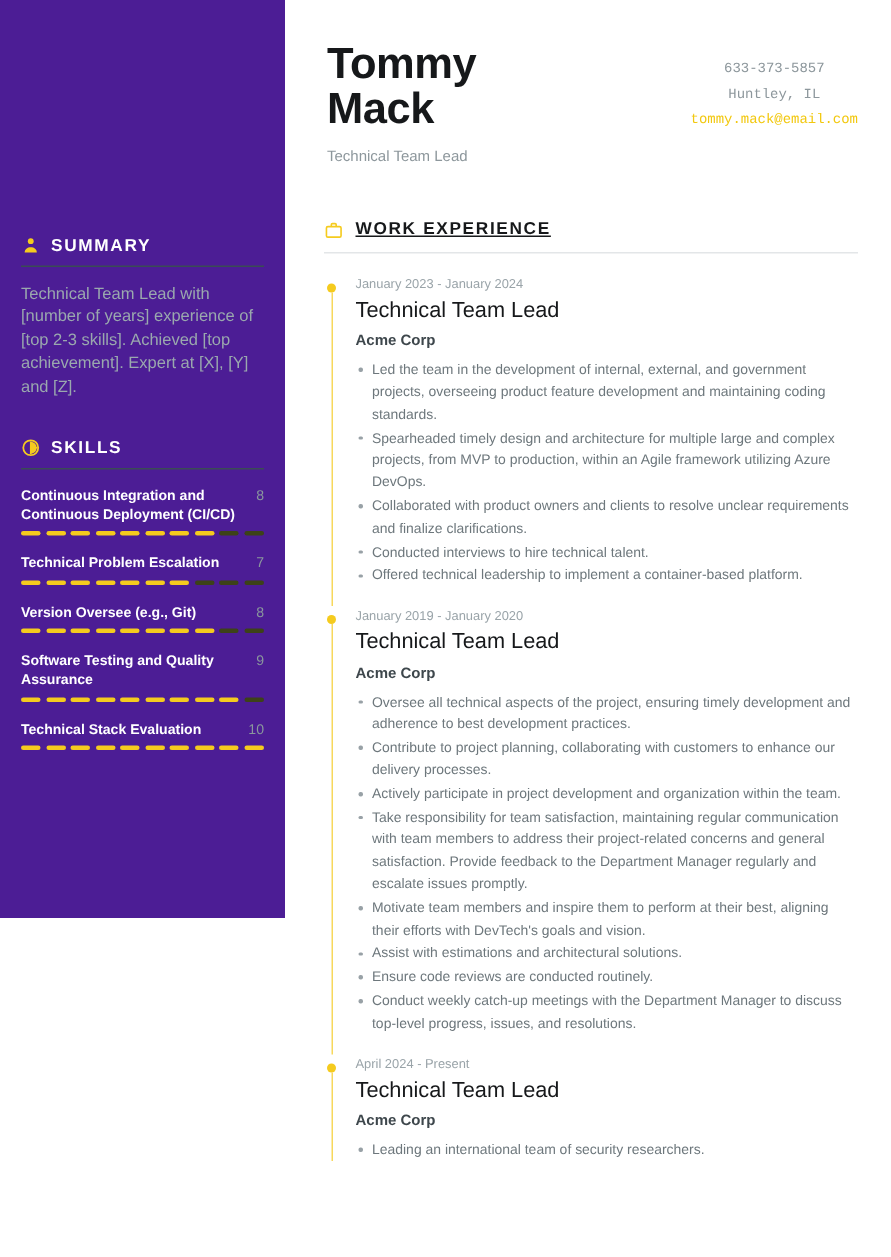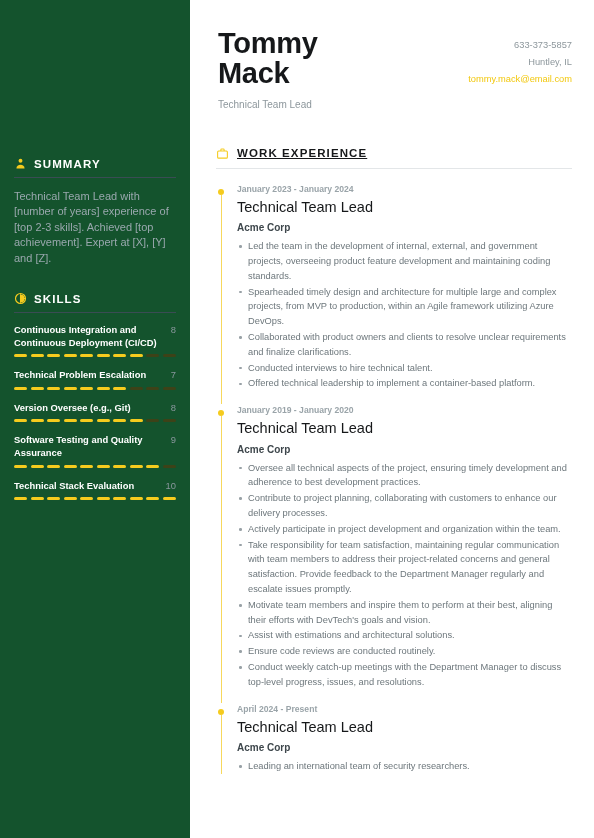--- a/index.html
+++ b/index.html
@@ -17,22 +17,22 @@
     width: 594px;
     height: 838px;
     display: flex;
     background: #ffffff;
   }
 
   
   .sidebar {
     width: 190px;
     min-width: 190px;
-    height: 838px;
-    background: #14532d;
+    height: 612px;
+    background: #4c1d95;
     padding: 0 14px;
     position: relative;
   }
 
   .side-section {
     margin-top: 0;
   }
 
   .side-section-head {
     display: flex;
@@ -129,22 +129,23 @@
     max-width: 160px;
   }
 
   .job-title {
     margin-top: 10px;
     font-size: 10px;
     color: #8d979c;
   }
 
   .contacts {
-    text-align: right;
+    text-align: center;
     padding-top: 9px;
+    font-family: Liberation Mono, monospace;
   }
 
   .contact-line {
     font-size: 9.3px;
     color: #8d979c;
     line-height: 17px;
   }
 
   .contact-line.email { color: #f2c80f; }
 
@@ -198,21 +199,20 @@
     width: 1px;
     background: #f7d85c;
   }
 
   .job:last-child::after { bottom: 0; }
 
   .job-date {
     font-size: 8.6px;
     color: #9aa4a9;
     margin-bottom: 5px;
-    font-weight: bold;
   }
 
   .job-role {
     font-size: 14.5px;
     color: #16181a;
     line-height: 1.2;
     margin-bottom: 6px;
   }
 
   .job-company {

